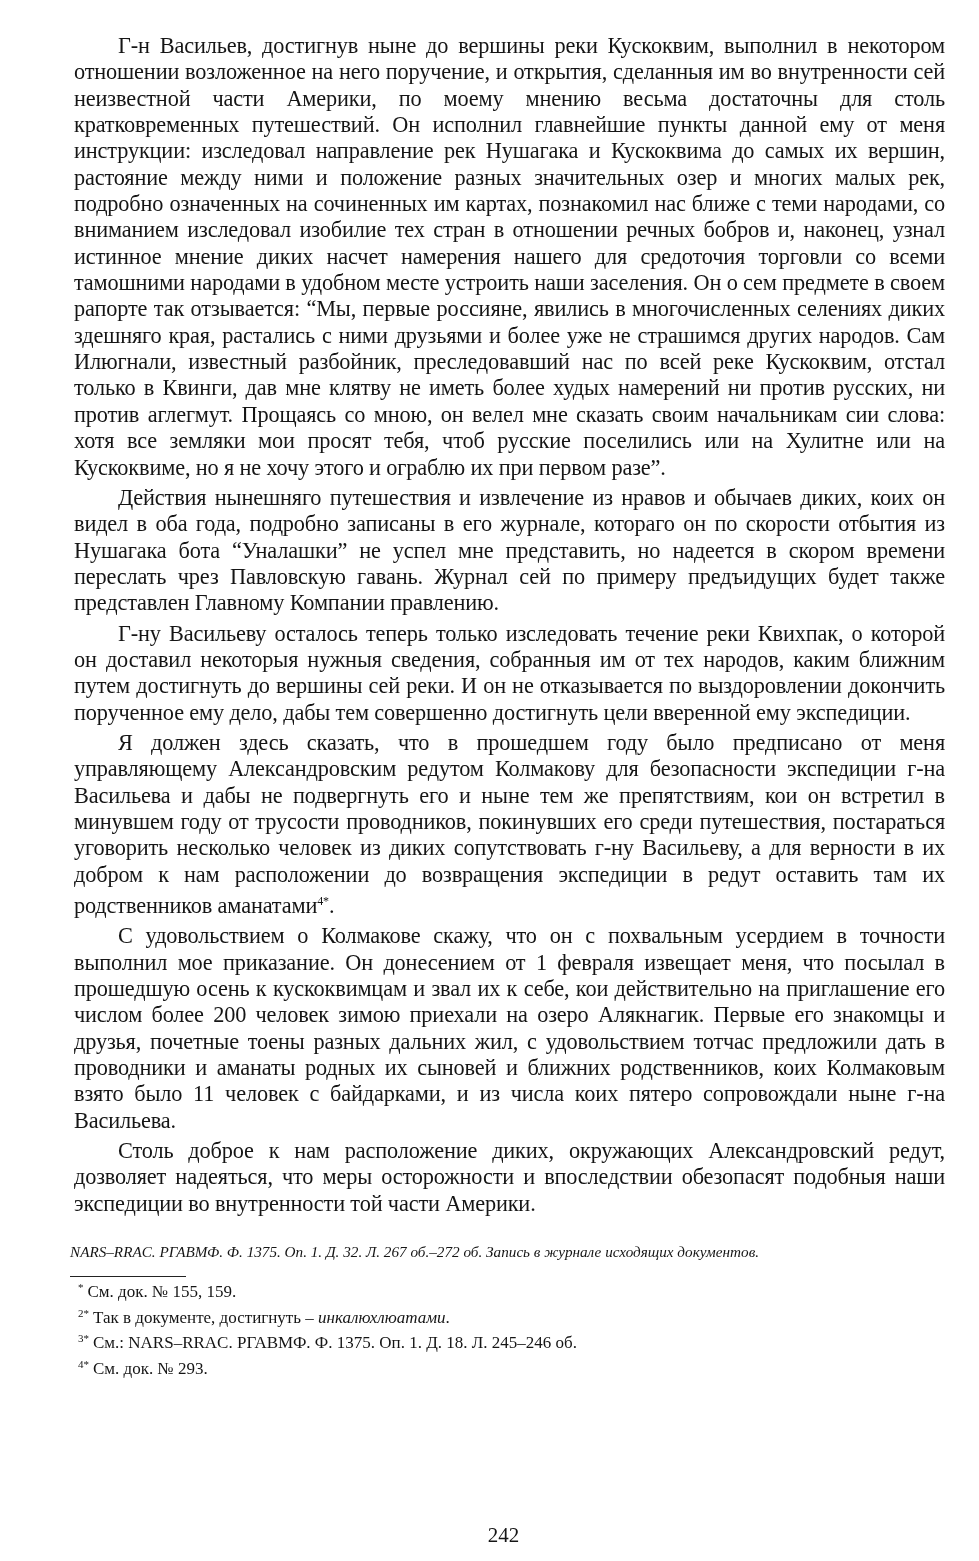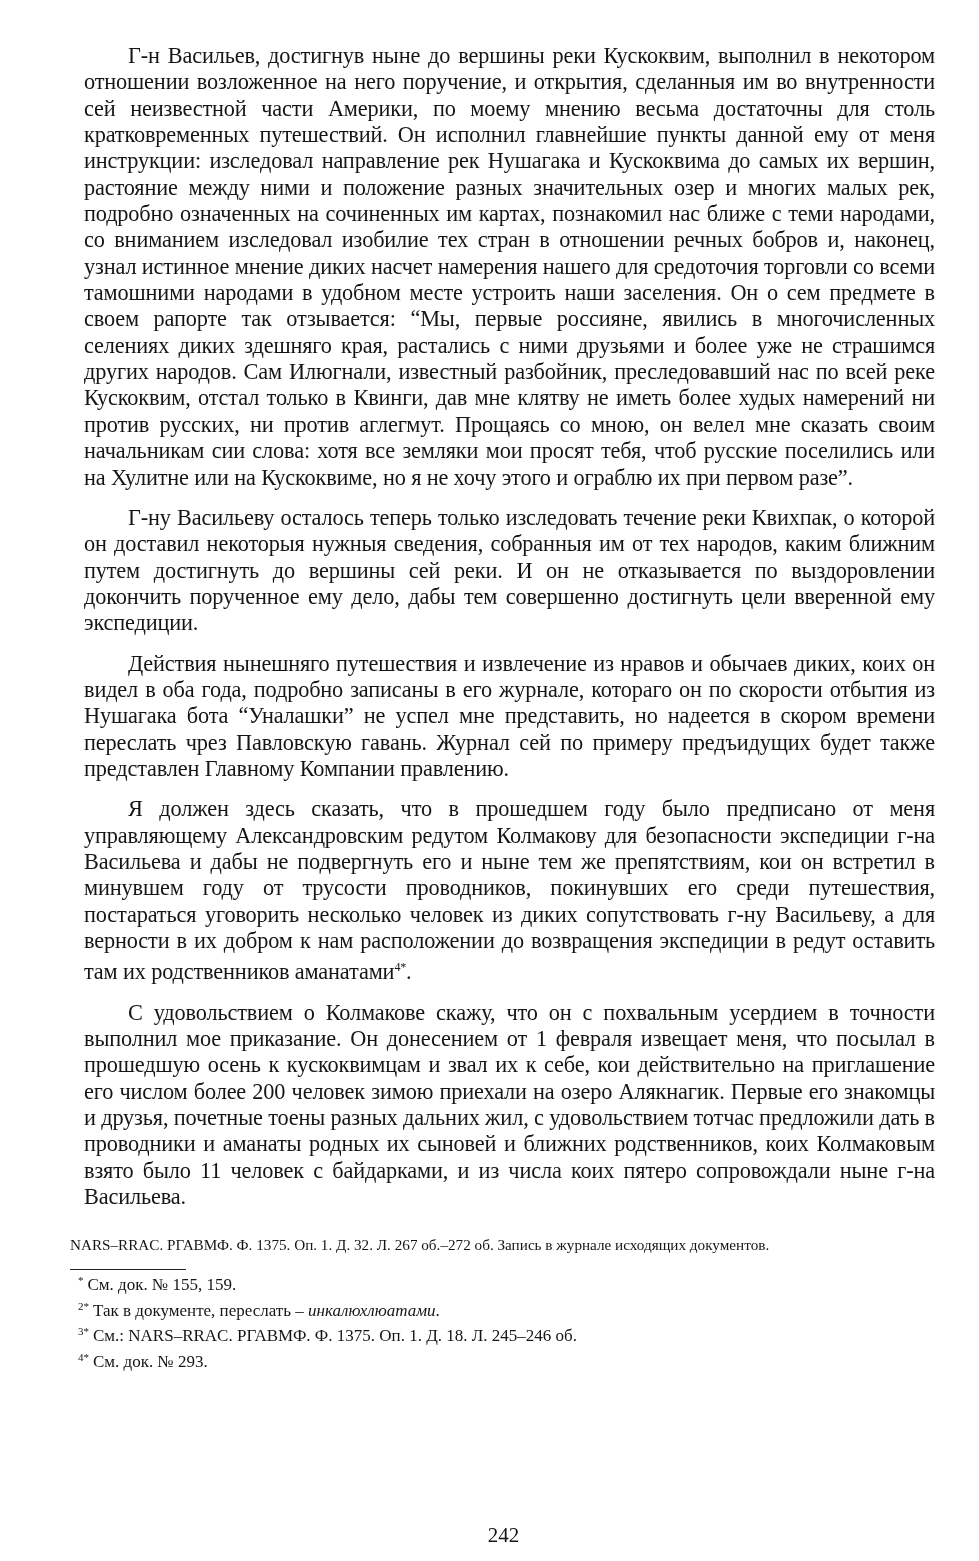--- a/index.html
+++ b/index.html
@@ -1,43 +1,44 @@
 <!DOCTYPE html>
 <html><head>
 <meta charset="utf-8">
 <style>
   html, body { margin: 0; padding: 0; background: #ffffff; }
   body { width: 979px; height: 1561px; position: relative; overflow: hidden; color: #151515; }
   .page { position: absolute; left: 70px; top: 29px; width: 879px; font-family: "Liberation Serif", "DejaVu Serif", serif; }
-  .body-text p { margin: 14px; font-size: 22.3px; line-height: 26.35px; text-align: justify; text-indent: 44px; letter-spacing: -0.15px; hyphens: manual; }
-  .source { margin-top: 24px; font-size: 15.2px; line-height: 22px; letter-spacing: 0px; white-space: nowrap; }
+  .body-text p { margin: 4px; font-size: 22.3px; line-height: 26.35px; text-align: justify; text-indent: 44px; letter-spacing: -0.15px; hyphens: manual; }
+  .source { margin-top: 24px; font-size: 15.2px; line-height: 22px; font-style: italic; letter-spacing: 0px; white-space: nowrap; }
   .rule { width: 116px; height: 0; border-top: 1.3px solid #222; margin-top: 13px; }
   .footnotes { padding-left: 8px; }
   .fn { font-size: 17px; line-height: 21.5px; white-space: nowrap; }
   .fn sup { font-size: 11px; vertical-align: 6px; margin-right: 4px; }
   .fn em { }
   .page-number { position: absolute; left: 0; width: 100%; top: 1523px; text-align: center; font-family: "Liberation Serif", "DejaVu Serif", serif; font-size: 21px; padding-left: 28px; box-sizing: border-box; }
 </style>
 </head>
 <body>
 
 <div class="page">
   <div class="body-text">
     <p>Г-н Васильев, достигнув ныне до вершины реки Кускоквим, выполнил в некотором отношении возложенное на него поручение, и открытия, сделанныя им во внутренности сей неизвестной части Америки, по моему мнению весьма достаточны для столь кратковременных путешествий. Он исполнил главнейшие пункты данной ему от меня инструкции: изследовал направление рек Нушагака и Кускоквима до самых их вершин, растояние между ними и положение разных значительных озер и многих малых рек, подробно означенных на сочиненных им картах, познакомил нас ближе с теми народами, со вниманием изследовал изобилие тех стран в отношении речных бобров и, наконец, узнал истинное мнение диких насчет намерения нашего для средоточия торговли со всеми тамошними народами в удобном месте устроить наши заселения. Он о сем предмете в своем рапорте так отзывается: “Мы, первые россияне, явились в многочисленных селениях диких здешняго края, растались с ними друзьями и более уже не страшимся других народов. Сам Илюгнали, известный разбойник, преследовавший нас по всей реке Кускоквим, отстал только в Квинги, дав мне клятву не иметь более худых намерений ни против русских, ни против аглегмут. Прощаясь со мною, он велел мне сказать своим начальникам сии слова: хотя все земляки мои просят тебя, чтоб русские поселились или на Хулитне или на Кускоквиме, но я не хочу этого и ограблю их при первом разе”.</p>
+    <p>Действия нынешняго путешествия и извлечение из нравов и обычаев диких, коих он видел в оба года, подробно записаны в его журнале, котораго он по скорости отбытия из Нушагака бота “Уналашки” не успел мне представить, но надеется в скором времени переслать чрез Павловскую гавань. Журнал сей по примеру предъидущих будет также представлен Главному Компании правлению.</p>
     <p>Г-ну Васильеву осталось теперь только изследовать течение реки Квихпак, о которой он доставил некоторыя нужныя сведения, собранныя им от тех народов, каким ближним путем достигнуть до вершины сей реки. И он не отказывается по выздоровлении докончить порученное ему дело, дабы тем совершенно достигнуть цели вверенной ему экспедиции.</p>
-    <p>Действия нынешняго путешествия и извлечение из нравов и обычаев диких, коих он видел в оба года, подробно записаны в его журнале, котораго он по скорости отбытия из Нушагака бота “Уналашки” не успел мне представить, но надеется в скором времени переслать чрез Павловскую гавань. Журнал сей по примеру предъидущих будет также представлен Главному Компании правлению.</p>
     <p><span>Я должен здесь сказать, что в прошедшем году было предписано от меня управляющему Александровским редутом Колмакову для безопасности экспедиции г-на Васильева и дабы не подвергнуть его и ныне тем же препятствиям, кои он встретил в минувшем году от трусости проводников, покинувших его среди путешествия, постараться уговорить несколько человек из диких сопутствовать г-ну Васильеву, а для верности в их добром к нам расположении до возвращения экспедиции в редут оставить там их родственников аманатами</span><sup style="font-size:12px;vertical-align:8px;">4*</sup><span>.</span></p>
     <p>С удовольствием о Колмакове скажу, что он с похвальным усердием в точности выполнил мое приказание. Он донесением от 1 февраля извещает меня, что посылал в прошедшую осень к кускоквимцам и звал их к себе, кои действительно на приглашение его числом более 200 человек зимою приехали на озеро Аляк­нагик. Первые его знакомцы и друзья, почетные тоены разных дальних жил, с удовольствием тотчас предложили дать в проводники и аманаты родных их сыновей и ближних родственников, коих Колмаковым взято было 11 человек с байдарками, и из числа коих пятеро сопровождали ныне г-на Васильева.</p>
+    <p>Столь доброе к нам расположение диких, окружающих Александровский редут, дозволяет надеяться, что меры осторожности и впоследствии обезопасят подобныя наши экспедиции во внутренности той части Америки.</p>
   </div>
 
   <div class="source">NARS–RRAC. РГАВМФ. Ф. 1375. Оп. 1. Д. 32. Л. 267 об.–272 об. Запись в журнале исходящих документов.</div>
 
   <div class="rule"></div>
 
   <div class="footnotes">
     <div class="fn"><sup>*</sup><span>См. док. № 155, 159.</span></div>
-    <div class="fn"><sup>2*</sup><span>Так в документе, переслать – </span><em>инкалюхлюатами</em><span>.</span></div>
+    <div class="fn"><sup>2*</sup><span>Так в документе, достигнуть – </span><em>инкалюхлюатами</em><span>.</span></div>
     <div class="fn"><sup>3*</sup><span>См.: NARS–RRAC. РГАВМФ. Ф. 1375. Оп. 1. Д. 18. Л. 245–246 об.</span></div>
     <div class="fn"><sup>4*</sup><span>См. док. № 293.</span></div>
   </div>
 </div>
 
 <div class="page-number">242</div>
 
 </body></html>

